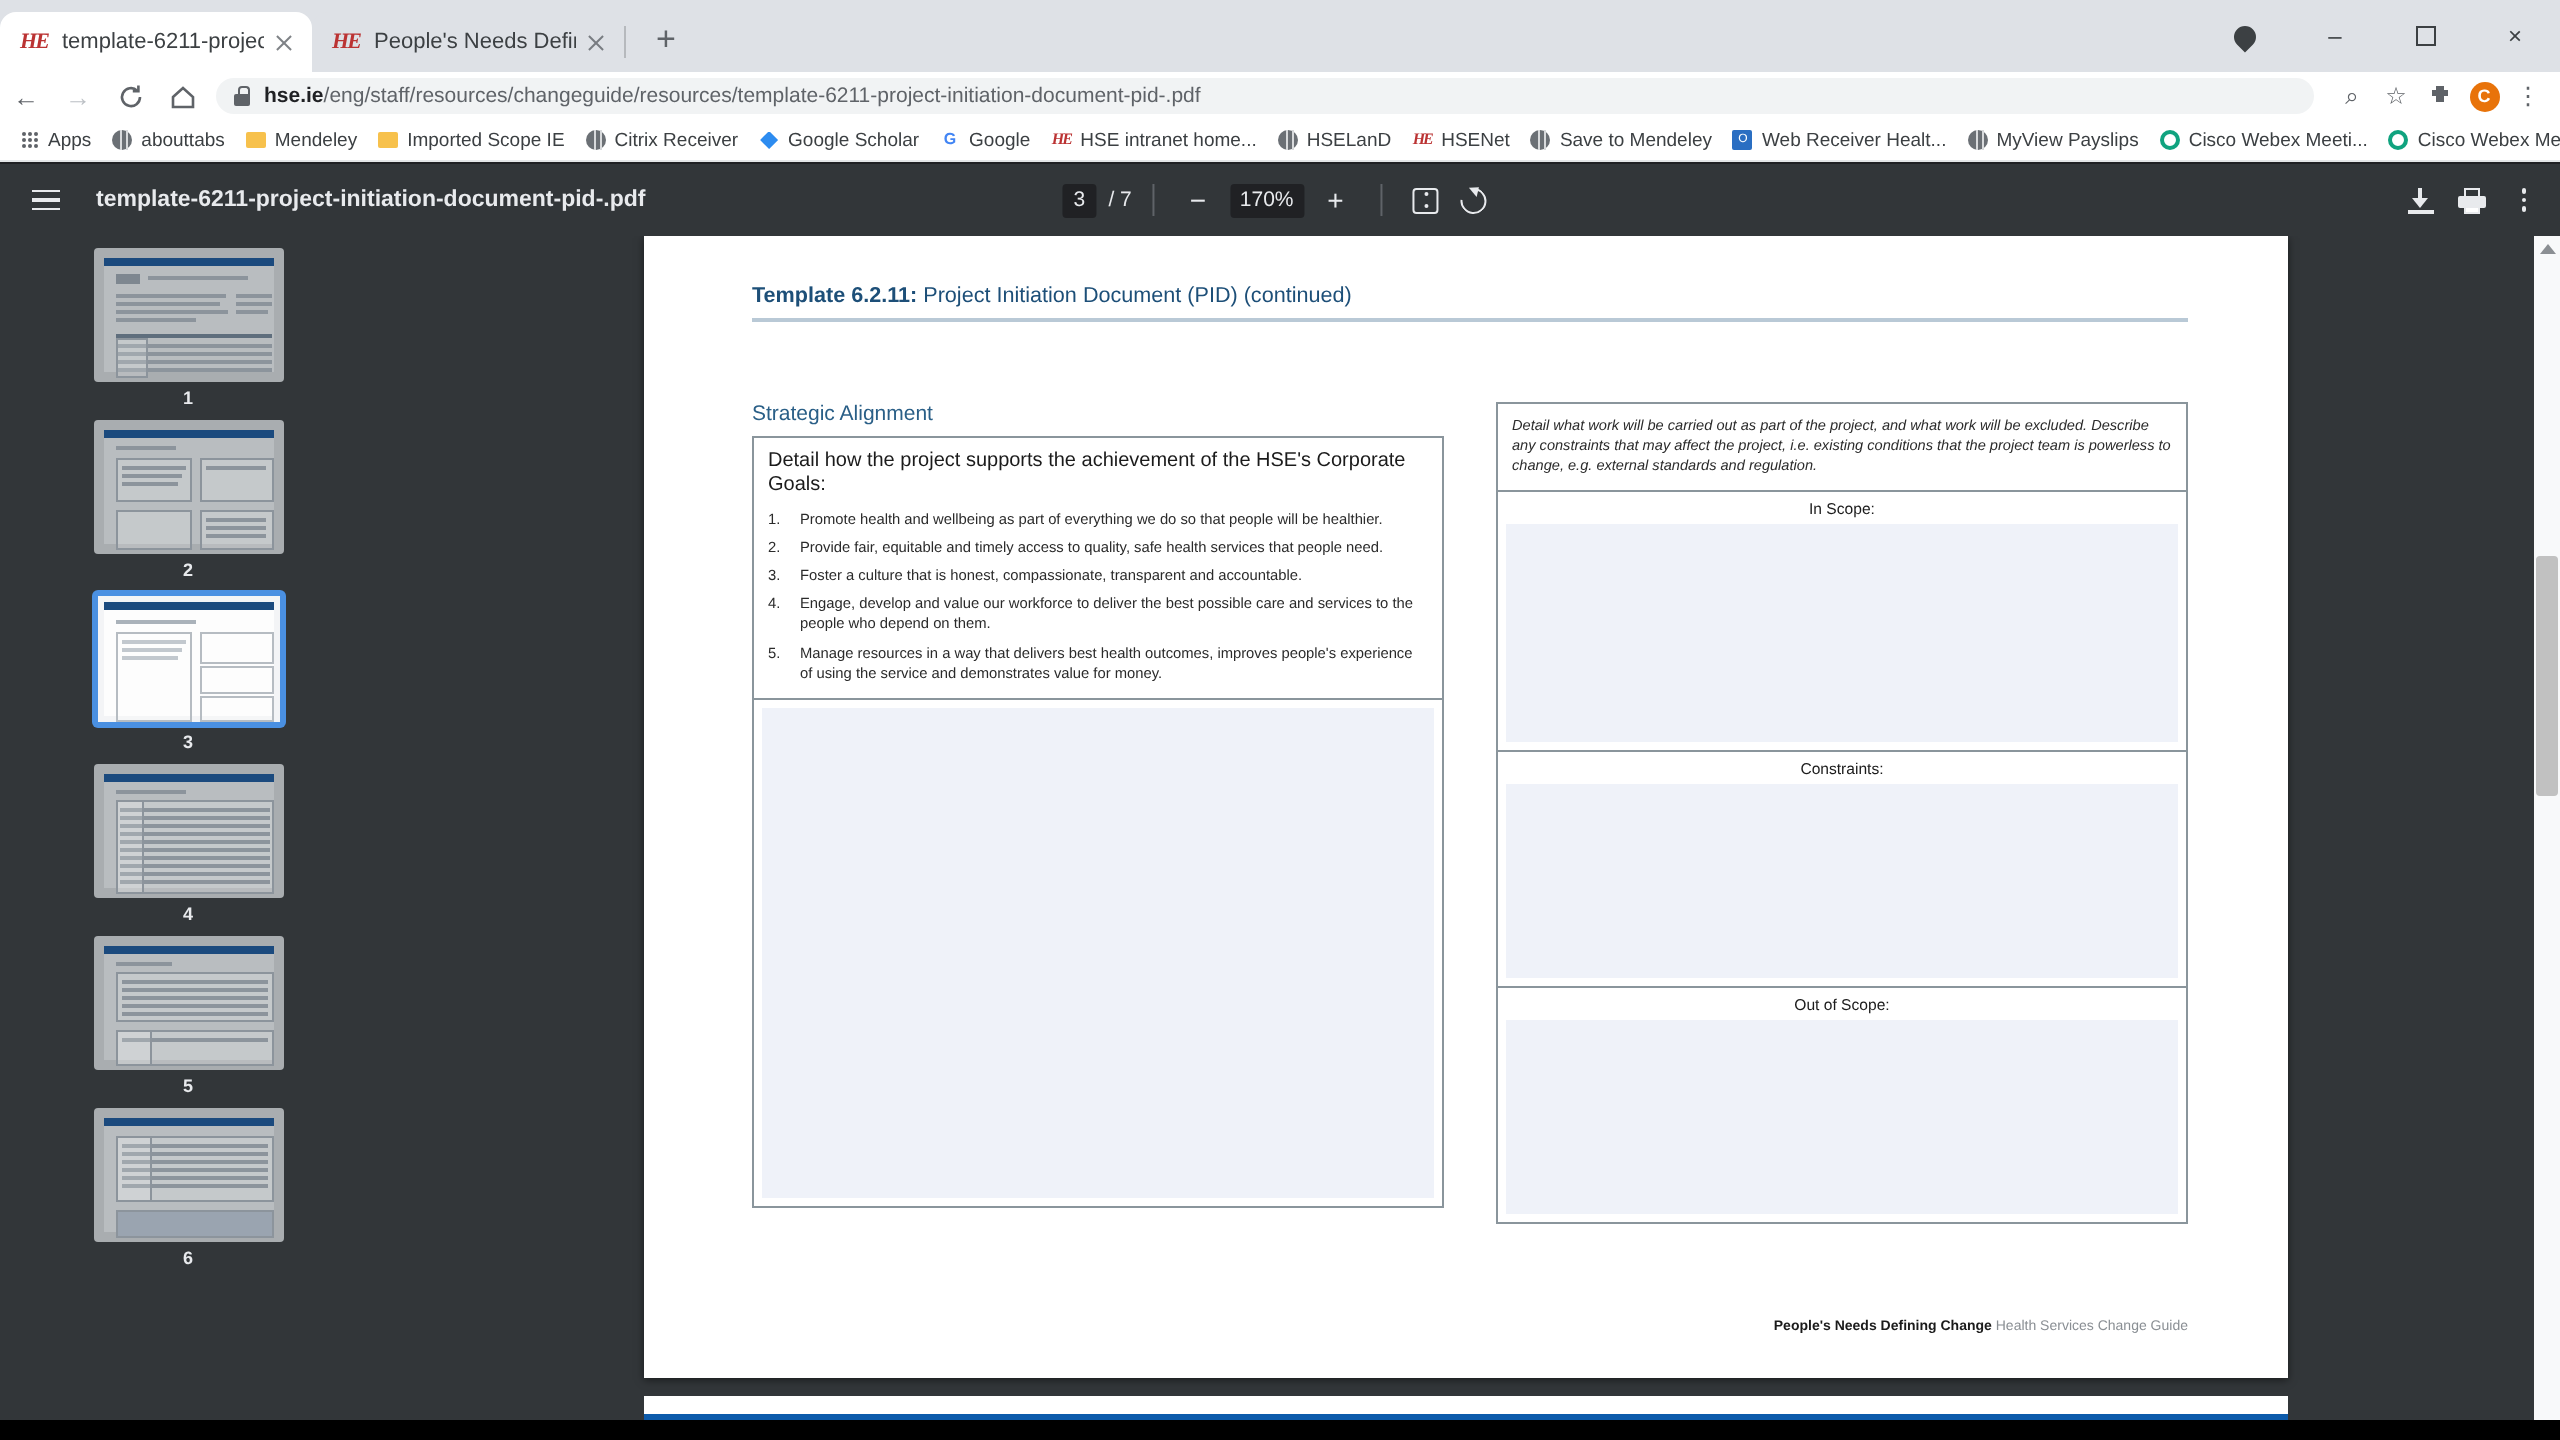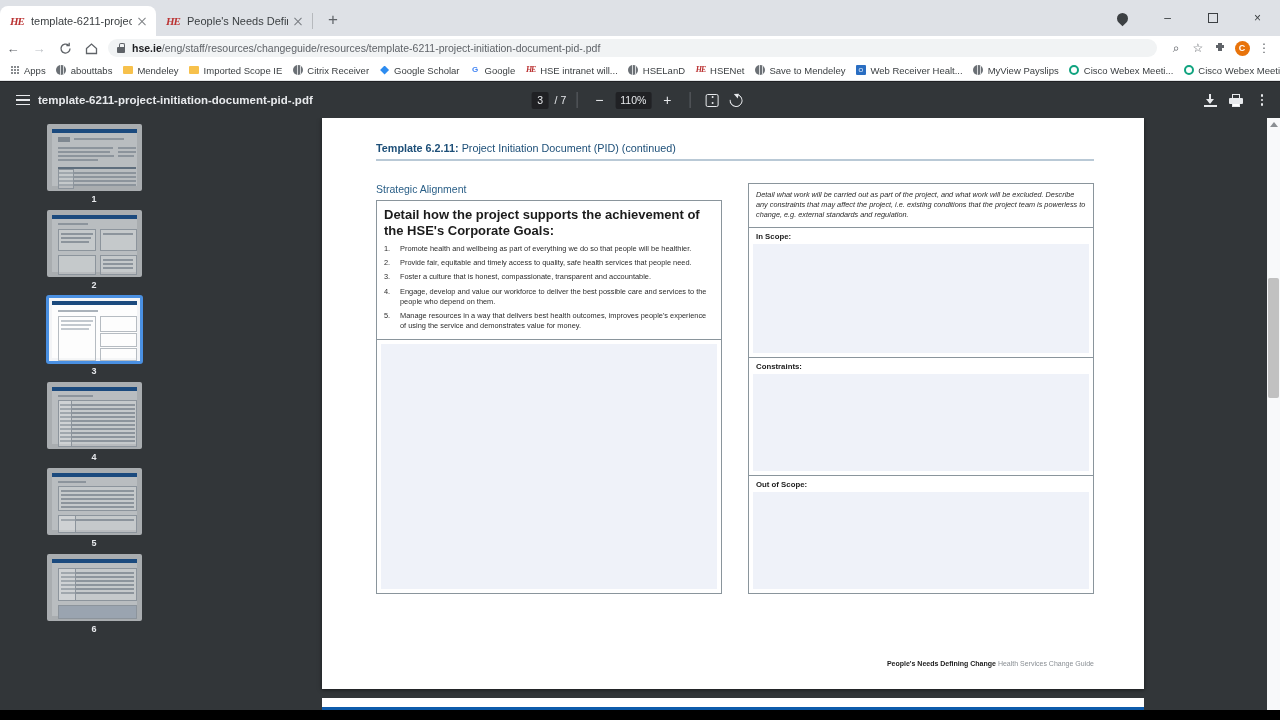--- a/index.html
+++ b/index.html
@@ -179,21 +179,21 @@
     background: #323639; display: flex; align-items: center;
     color: #e8eaed;
   }
   .hamburger {
     width: 30px; height: 30px; margin-left: 8px;
     display: flex; flex-direction: column; justify-content: center;
     align-items: center; gap: 3px;
   }
   .hamburger i { width: 14px; height: 1.5px; background: #e8eaed; display: block; }
   .pdf-title {
-    font-size: 11.5px; color: #e8eaed; font-weight: bold;
+    margin-left: 10px; font-size: 11.5px; color: #e8eaed; font-weight: bold;
     white-space: nowrap;
   }
   .pdf-center {
     position: absolute; left: 50%; transform: translateX(-50%);
     display: flex; align-items: center; gap: 0;
   }
   .pagebox {
     background: #202124; border-radius: 2px; min-width: 17px; height: 17px;
     display: flex; align-items: center; justify-content: center;
     font-size: 10.5px; color: #e8eaed; padding: 0 4px;
@@ -327,34 +327,34 @@
     position: absolute; left: 134px; top: 0; width: 822px; height: 571px;
     background: #ffffff; box-shadow: 0 1px 4px rgba(0,0,0,.5);
   }
   .docinner { padding: 24px 50px 12px 54px; position: relative; height: 100%; }
   .tpl-head {
     font-size: 10.8px; color: #1d4f78; white-space: nowrap;
   }
   .tpl-head b { font-weight: bold; }
   .tpl-head span { font-weight: normal; }
   .hrule { height: 1.5px; background: #b9c9d6; margin-top: 5px; }
-  .cols { display: flex; gap: 26px; margin-top: 22px; }
+  .cols { display: flex; gap: 26px; margin-top: 40px; }
   .col { flex: 1 1 0; min-width: 0; }
   .col-title {
     font-size: 10.5px; color: #2a5f87; margin-bottom: 5px;
   }
   .panel {
     border: 1px solid #8a959c; background: #ffffff;
   }
   .panel-intro {
     padding: 6px 7px 7px 7px;
     border-bottom: 1px solid #8a959c;
   }
   .goal-title {
-    font-size: 13px; font-weight: bold; color: #1b1b1b;
+    font-size: 10px; font-weight: normal; color: #1b1b1b;
     margin-bottom: 5px; line-height: 1.25;
   }
   .goal-list { list-style: none; }
   .goal-list li {
     display: flex; font-size: 7.4px; color: #2b2b2b;
     line-height: 1.38; margin-bottom: 4px;
   }
   .goal-list li .num { flex: 0 0 16px; }
   .goal-list li .txt { flex: 1 1 auto; }
   .fillbox {
@@ -362,22 +362,23 @@
     border: 1px solid transparent;
   }
   .scope-intro {
     font-size: 7.3px; font-style: italic; color: #2b2b2b;
     line-height: 1.42; padding: 6px 7px 6px 7px;
     border-bottom: 1px solid #8a959c;
   }
   .scope-sec { border-bottom: 1px solid #8a959c; }
   .scope-sec:last-child { border-bottom: none; }
   .scope-label {
-    font-size: 7.8px; font-weight: bold; color: #1b1b1b;
+    font-size: 7.8px; font-weight: normal; color: #1b1b1b;
     padding: 4px 7px 3px 7px;
+    text-align: center;
   }
   .footer {
     position: absolute; right: 50px; bottom: 22px;
     font-size: 7px; white-space: nowrap;
   }
   .footer b { color: #1b1b1b; font-weight: bold; }
   .footer span { color: #8a8f94; }
 
   .nextpage {
     position: absolute; left: 134px; top: 580px;
@@ -521,21 +522,21 @@
           <span class="dia-ico"></span>
         </span>
       <span class="bm-label">Google Scholar</span>
     </div>
     <div class="bm">
       <span class="bmico g-ico">G</span>
       <span class="bm-label">Google</span>
     </div>
     <div class="bm">
       <span class="bmico hf-ico">HE</span>
-      <span class="bm-label">HSE intranet will...</span>
+      <span class="bm-label">HSE intranet home...</span>
     </div>
     <div class="bm">
       <span class="bmico">
           <span class="globe-ico"></span>
         </span>
       <span class="bm-label">HSELanD</span>
     </div>
     <div class="bm">
       <span class="bmico hf-ico">HE</span>
       <span class="bm-label">HSENet</span>
@@ -583,21 +584,21 @@
           <i></i>
           <i></i>
         </div>
       <div class="pdf-title">template-6211-project-initiation-document-pid-.pdf</div>
 
       <div class="pdf-center">
         <div class="pagebox">3</div>
         <div class="pagetotal">/ 7</div>
         <div class="tb-sep"></div>
         <div class="tb-btn">−</div>
-        <div class="zoombox">110%</div>
+        <div class="zoombox">170%</div>
         <div class="tb-btn">+</div>
         <div class="tb-sep"></div>
         <div class="tb-btn">
             <span class="fit-icon"></span>
           </div>
         <div class="tb-btn">
             <span class="rot-icon"></span>
           </div>
       </div>
 

